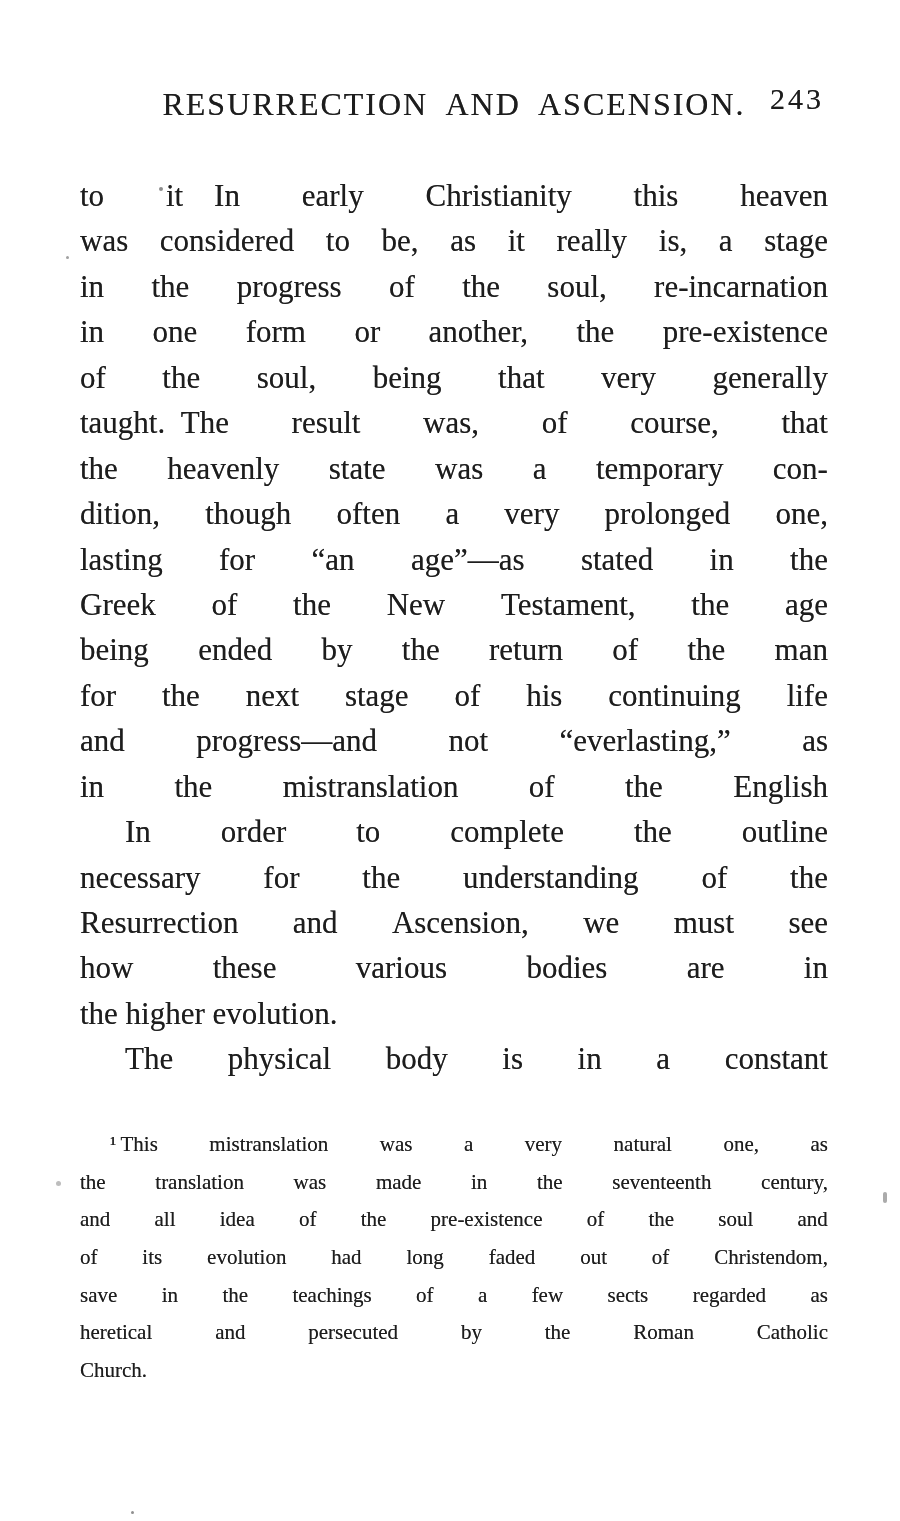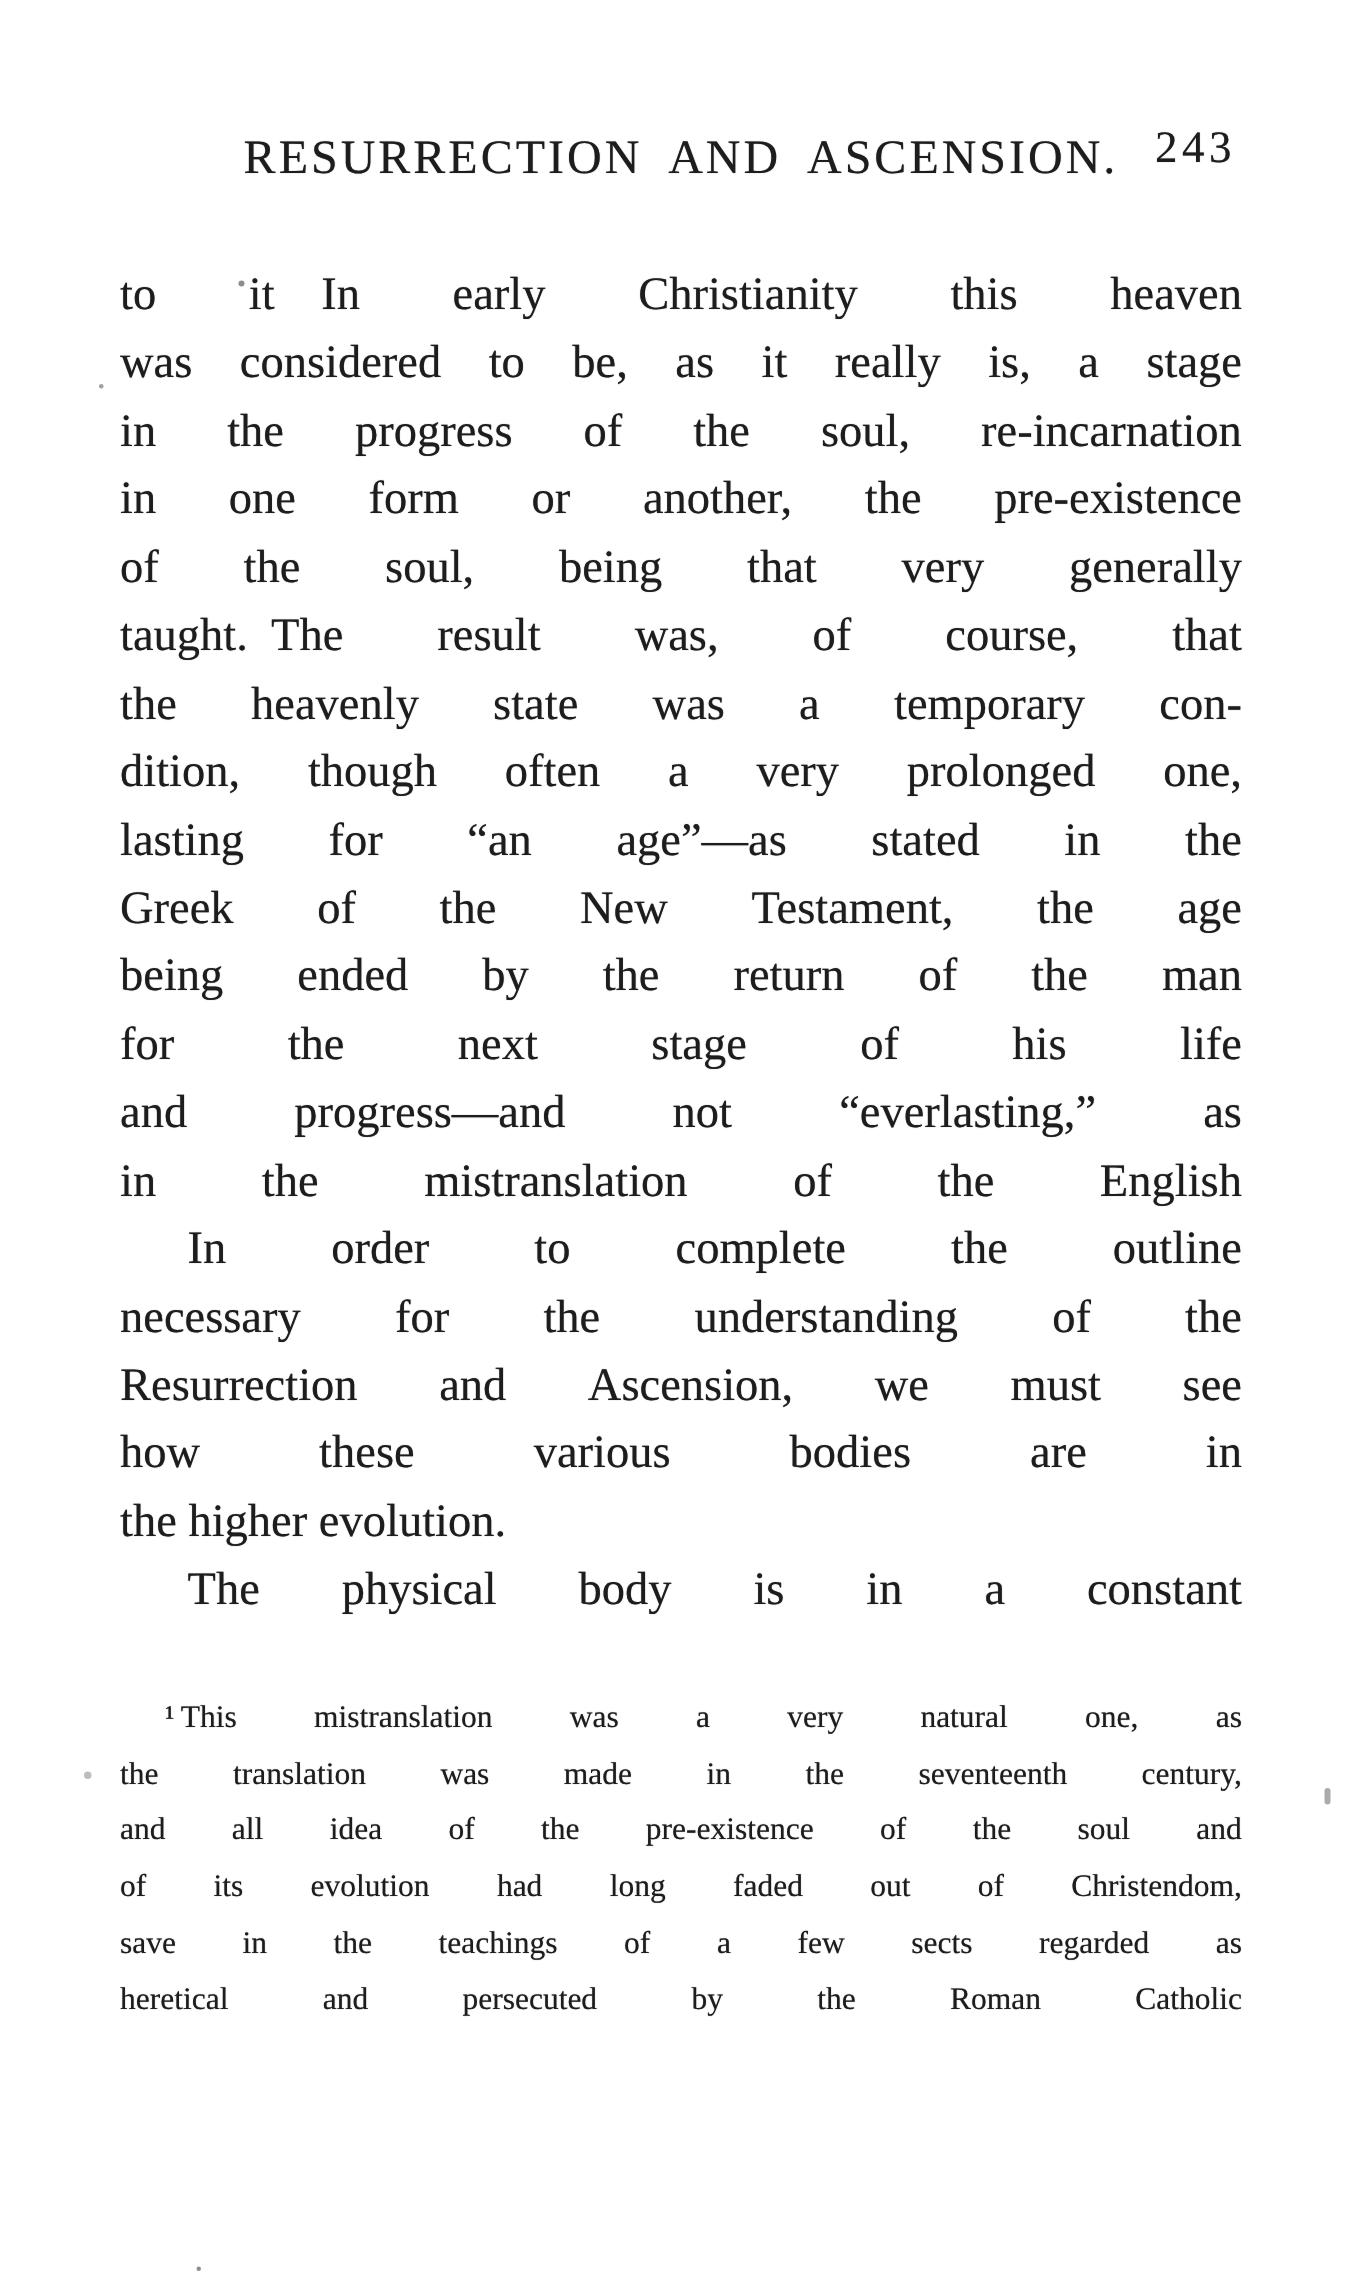--- a/index.html
+++ b/index.html
@@ -144,20 +144,21 @@
         <span>the</span>
         <span>man</span>
       </div>
       <div class="line just">
         <span>for</span>
         <span>the</span>
         <span>next</span>
         <span>stage</span>
         <span>of</span>
         <span>his</span>
+        <span>continuing</span>
         <span>life</span>
       </div>
       <div class="line just">
         <span>and</span>
         <span>progress—and</span>
         <span>not</span>
         <span>“everlasting,”</span>
         <span>as</span>
       </div>
       <div class="line just">
@@ -270,20 +271,21 @@
       </div>
       <div class="line just">
         <span>heretical</span>
         <span>and</span>
         <span>persecuted</span>
         <span>by</span>
         <span>the</span>
         <span>Roman</span>
         <span>Catholic</span>
       </div>
+      <div class="line">Church.</div>
     </div>
 
   <div class="speck" style="left:159px;top:187px;width:4px;height:4px;background:#8d8d8d;"></div>
   <div class="speck" style="left:66px;top:256px;width:3px;height:3px;background:#a0a0a0;"></div>
   <div class="speck" style="left:56px;top:1181px;width:5px;height:5px;background:#bdbdbd;"></div>
   <div class="speck" style="left:883px;top:1192px;width:4px;height:11px;border-radius:2px;background:#ababab;"></div>
   <div class="speck" style="left:131px;top:1511px;width:3px;height:3px;background:#8f8f8f;"></div>
 
 </div>
 

